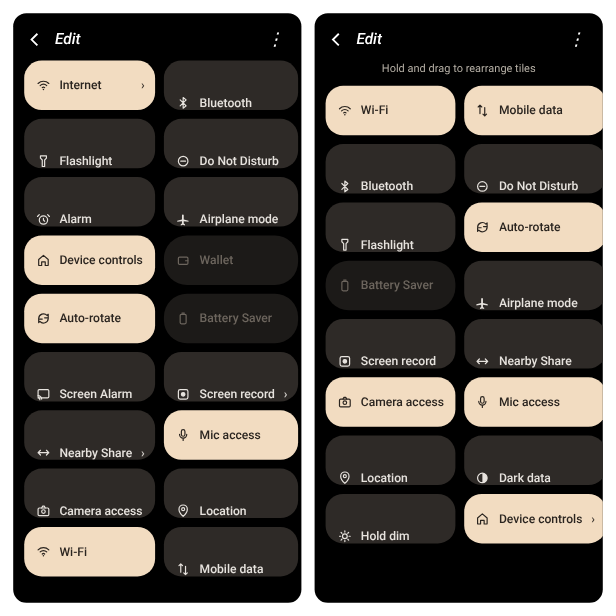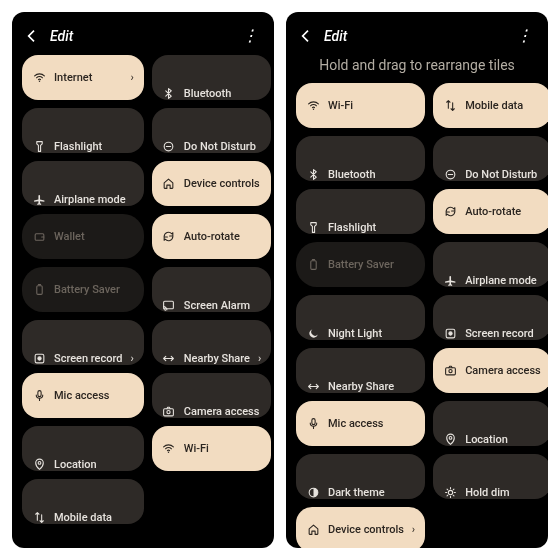--- a/index.html
+++ b/index.html
@@ -43,21 +43,21 @@
   }
   .header .back {
     margin-right: 10px;
     display: flex;
     align-items: center;
   }
   .header .title { flex: 1; }
   .header .more { font-size: 16px; padding: 0 4px; }
   .hint {
     color: #b3ada3;
-    font-size: 14px;
+    font-size: 10px;
     text-align: center;
     padding: 2px 0 10px;
   }
   .grid {
     display: grid;
     grid-template-columns: 1fr 1fr;
     gap: 8px;
     padding: 0 10px 10px;
   }
   .tile {
@@ -125,20 +125,29 @@
         <span class="icon">
           <svg width="13" height="13" viewBox="0 0 24 24" fill="none" stroke="currentColor" stroke-width="2" stroke-linecap="round" stroke-linejoin="round">
             <circle cx="12" cy="12" r="8"></circle>
             <path d="M8 12h8"></path>
           </svg>
         </span>
         <span class="label">Do Not Disturb</span>
       </div>
       <div class="tile dark">
         <span class="icon">
+          <svg width="13" height="13" viewBox="0 0 24 24" fill="none" stroke="currentColor" stroke-width="2" stroke-linecap="round" stroke-linejoin="round">
+            <circle cx="12" cy="13" r="7"></circle>
+            <path d="M12 10v3l2 2M5 4L2 7M19 4l3 3"></path>
+          </svg>
+        </span>
+        <span class="label">Alarm</span>
+      </div>
+      <div class="tile dark">
+        <span class="icon">
           <svg width="13" height="13" viewBox="0 0 24 24" fill="currentColor">
             <path d="M21 14l-8-2V5a1.5 1.5 0 00-3 0v7l-8 2v2l8-1v4l-2 1v2l3.5-1 3.5 1v-2l-2-1v-4l8 1z"></path>
           </svg>
         </span>
         <span class="label">Airplane mode</span>
       </div>
       <div class="tile light">
         <span class="icon">
           <svg width="13" height="13" viewBox="0 0 24 24" fill="none" stroke="currentColor" stroke-width="2" stroke-linecap="round" stroke-linejoin="round">
             <path d="M4 11l8-7 8 7v9a1 1 0 01-1 1h-4v-6h-6v6H5a1 1 0 01-1-1z"></path>
@@ -328,28 +337,20 @@
       <div class="tile dark">
         <span class="icon">
           <svg width="13" height="13" viewBox="0 0 24 24" fill="currentColor">
             <path d="M21 14l-8-2V5a1.5 1.5 0 00-3 0v7l-8 2v2l8-1v4l-2 1v2l3.5-1 3.5 1v-2l-2-1v-4l8 1z"></path>
           </svg>
         </span>
         <span class="label">Airplane mode</span>
       </div>
       <div class="tile dark">
         <span class="icon">
-          <svg width="13" height="13" viewBox="0 0 24 24" fill="currentColor">
-            <path d="M20 14A8 8 0 1110 4a7 7 0 0010 10z"></path>
-          </svg>
-        </span>
-        <span class="label">Night Light</span>
-      </div>
-      <div class="tile dark">
-        <span class="icon">
           <svg width="13" height="13" viewBox="0 0 24 24" fill="none" stroke="currentColor" stroke-width="2" stroke-linecap="round" stroke-linejoin="round">
             <rect x="4" y="4" width="16" height="16" rx="3"></rect>
             <circle cx="12" cy="12" r="3" fill="currentColor"></circle>
           </svg>
         </span>
         <span class="label">Screen record</span>
       </div>
       <div class="tile dark">
         <span class="icon">
           <svg width="13" height="13" viewBox="0 0 24 24" fill="none" stroke="currentColor" stroke-width="2" stroke-linecap="round" stroke-linejoin="round">
@@ -386,21 +387,21 @@
         </span>
         <span class="label">Location</span>
       </div>
       <div class="tile dark">
         <span class="icon">
           <svg width="13" height="13" viewBox="0 0 24 24">
             <circle cx="12" cy="12" r="8" fill="none" stroke="currentColor" stroke-width="2"></circle>
             <path d="M12 4a8 8 0 010 16z" fill="currentColor"></path>
           </svg>
         </span>
-        <span class="label">Dark theme</span>
+        <span class="label">Dark data</span>
       </div>
       <div class="tile dark">
         <span class="icon">
           <svg width="13" height="13" viewBox="0 0 24 24" fill="none" stroke="currentColor" stroke-width="2" stroke-linecap="round" stroke-linejoin="round">
             <circle cx="12" cy="12" r="4"></circle>
             <path d="M12 3v2M12 19v2M3 12h2M19 12h2M5.6 5.6l1.4 1.4M17 17l1.4 1.4M5.6 18.4L7 17M17 7l1.4-1.4"></path>
           </svg>
         </span>
         <span class="label">Hold dim</span>
       </div>

